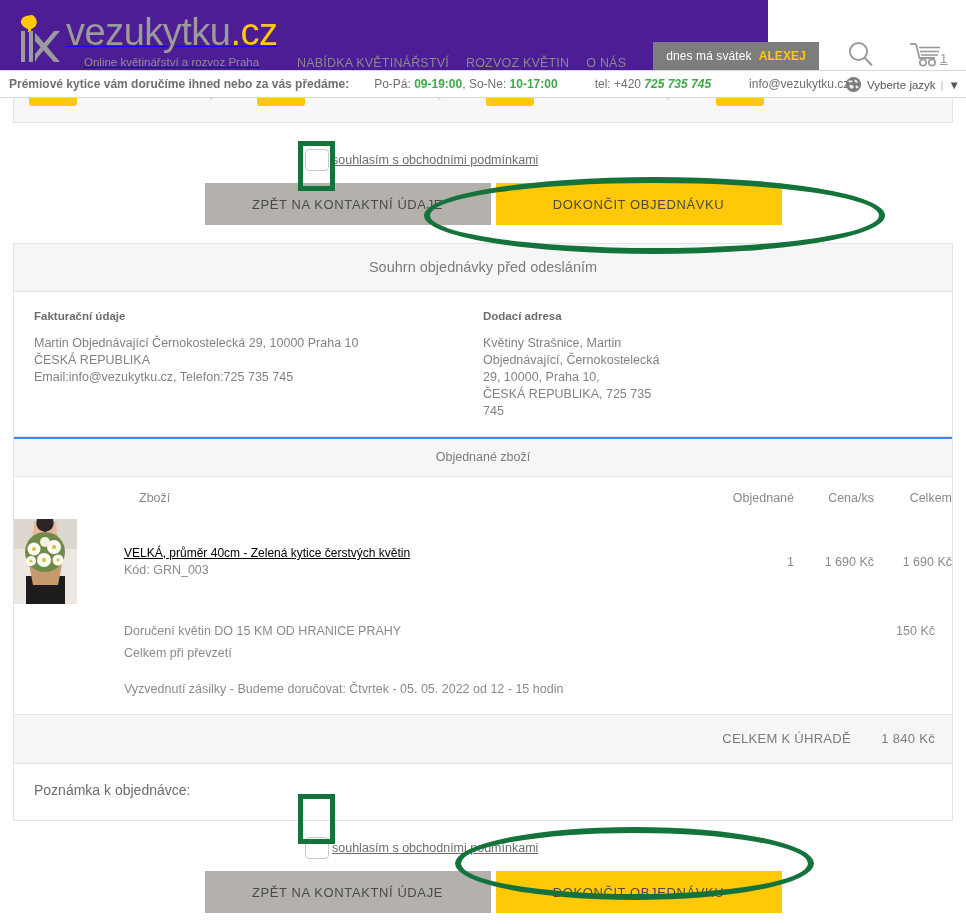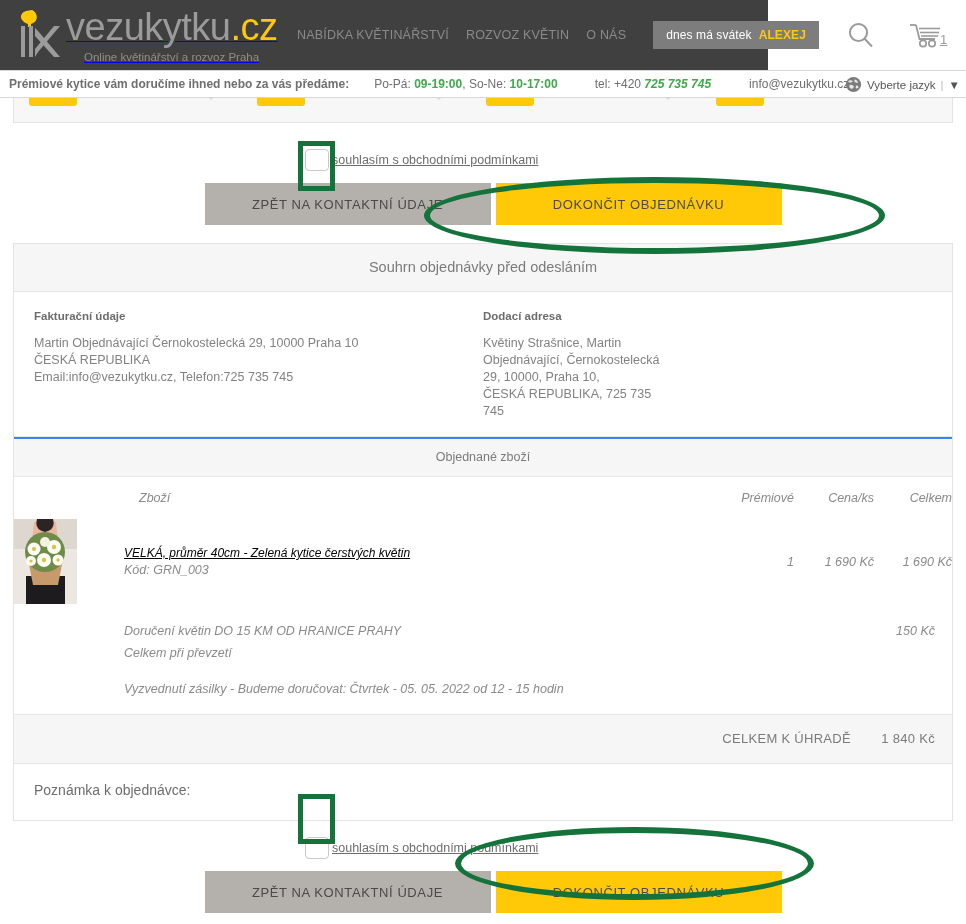--- a/index.html
+++ b/index.html
@@ -8,22 +8,22 @@
     margin: 0; padding: 0;
     background: #ffffff;
     font-family: "Liberation Sans", sans-serif;
     color: #6d6d6d;
   }
   body { width: 966px; height: 924px; position: relative; overflow: hidden; }
 
   
   .header {
     height: 70px; width: 768px;
-    display: flex; align-items: center;
-    background: #404040;
+    display: flex; align-items: flex-end;
+    background: #4c1d95;
     position: relative;
   }
   .logo-wrap {
     display: flex; align-items: flex-start;
     margin-left: 8px; width: 265px; position: relative;
   }
   .logo-mark { width: 56px; height: 52px; margin-top: 2px; flex: none; }
   .logo-text-block { margin-left: 2px; margin-top: 2px; }
   .logo-word {
     font-size: 38px; letter-spacing: -0.5px;
@@ -140,21 +140,21 @@
   .addr-col.second { padding-left: 257px; margin-left: -257px; }
   .addr-title { font-size: 11.5px; color: #6d6d6d; font-weight: bold; margin-bottom: 13px; }
   .addr-body { font-size: 12.5px; color: #828282; line-height: 17px; }
 
   .sub-head {
     background: #f6f6f6; border-top: 2px solid #3b82f6; border-bottom: 1px solid #e8e8e8;
     text-align: center; font-size: 12.5px; color: #7b7b7b; padding: 11px 0 12px;
   }
 
   
-  .tbl { width: 100%; border-collapse: collapse; font-style: italic; }
+  .tbl { width: 100%; border-collapse: collapse; }
   .tbl th {
     font-size: 12.5px; color: #8a8a8a; font-weight: normal;
     padding: 14px 0 8px; text-align: right;
   }
   .tbl th.c-goods { text-align: left; padding-left: 15px; }
   .tbl td { font-size: 12.5px; color: #8a8a8a; vertical-align: middle; }
   .c-thumb { width: 110px; padding-left: 33px; }
   .c-goods { padding-left: 15px; }
   .c-qty  { width: 86px; text-align: right; }
   .c-unit { width: 80px; text-align: right; }
@@ -310,21 +310,21 @@
     </div>
   </div>
 
   <div class="sub-head">Objednané zboží</div>
 
   <table class="tbl">
     <thead>
       <tr>
         <th class="c-thumb"></th>
         <th class="c-goods">Zboží</th>
-        <th class="c-qty">Prémiové</th>
+        <th class="c-qty">Objednané</th>
         <th class="c-unit">Cena/ks</th>
         <th class="c-tot">Celkem</th>
       </tr>
     </thead>
     <tbody>
       <tr class="row-item">
         <td class="c-thumb">
           <span class="thumb">
             <svg viewBox="0 0 63 85" width="63" height="85" aria-hidden="true">
               <rect width="63" height="85" fill="#ece7e1"></rect>

